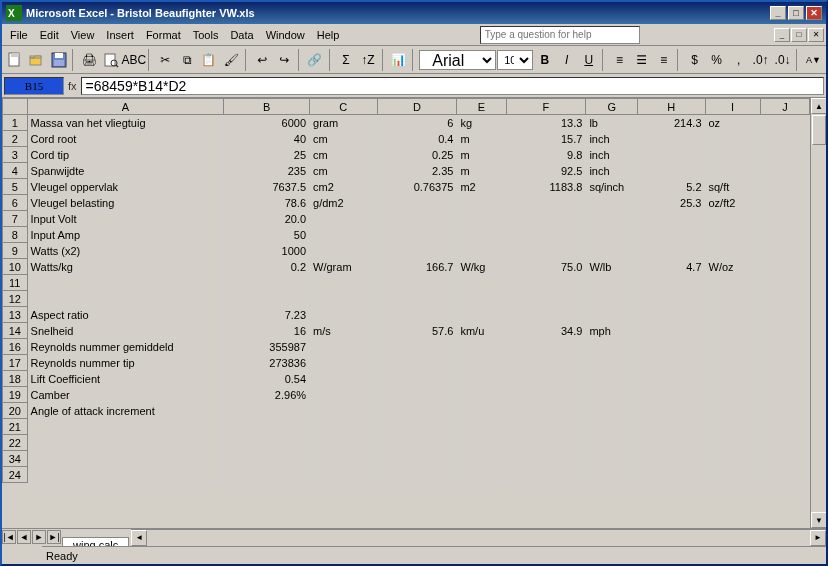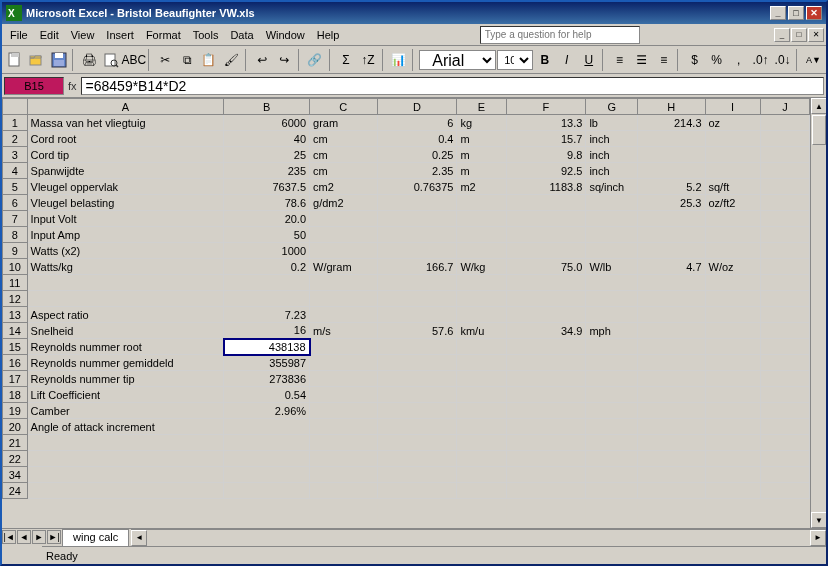--- a/index.html
+++ b/index.html
@@ -73,25 +73,26 @@
     .font-select {
       height: 20px; font-size: 16px; background: white;
       border: 1px solid #888; padding: 0 8px; width: 80px;
     }
     .size-select {
       height: 20px; font-size: 11px; background: white;
       border: 1px solid #888; padding: 0 2px; width: 36px;
     }
     .cell-ref {
       width: 60px; height: 18px;
-      background: #be185d;
+      background: #1d4ed8;
       border: 1px inset #888;
       font-size: 11px;
       padding: 0 4px;
       text-align: center;
+      font-family: Liberation Serif, serif;
     }
     .formula-fx { padding: 0 4px; font-size: 11px; color: #333; }
     .formula-input {
       flex: 1; height: 18px;
       background: white;
       border: 1px inset #888;
       font-size: 14px;
       padding: 0 4px;
     }
     .sheet-area {
@@ -143,20 +144,21 @@
       background: white;
     }
     .sheet-tab {
       padding: 1px 10px;
       background: white;
       border: 1px solid #888;
       border-bottom: none;
       font-size: 11px;
       cursor: pointer;
       margin-right: 2px;
+      margin-top: 8px;
     }
     .tab-nav { display: flex; align-items: center; padding-bottom: 2px; }
     .tab-nav-btn {
       width: 14px; height: 14px;
       background: #d4d0c8;
       border: 1px solid #888;
       display: flex; align-items: center; justify-content: center;
       font-size: 9px; cursor: pointer; margin-right: 1px;
     }
     
@@ -570,33 +572,20 @@
                 <td>m/s</td>
                 <td class="num">57.6</td>
                 <td>km/u</td>
                 <td class="num">34.9</td>
                 <td>mph</td>
                 <td></td>
                 <td></td>
                 <td></td>
               </tr>
               <tr>
-                <td class="row-header">15</td>
-                <td>Reynolds nummer root</td>
-                <td class="num selected-cell num" style="border: 2px solid rgb(0, 0, 128);">438138</td>
-                <td></td>
-                <td></td>
-                <td></td>
-                <td></td>
-                <td></td>
-                <td></td>
-                <td></td>
-                <td></td>
-              </tr>
-              <tr>
                 <td class="row-header">16</td>
                 <td>Reynolds nummer gemiddeld</td>
                 <td class="num">355987</td>
                 <td></td>
                 <td></td>
                 <td></td>
                 <td></td>
                 <td></td>
                 <td></td>
                 <td></td>

